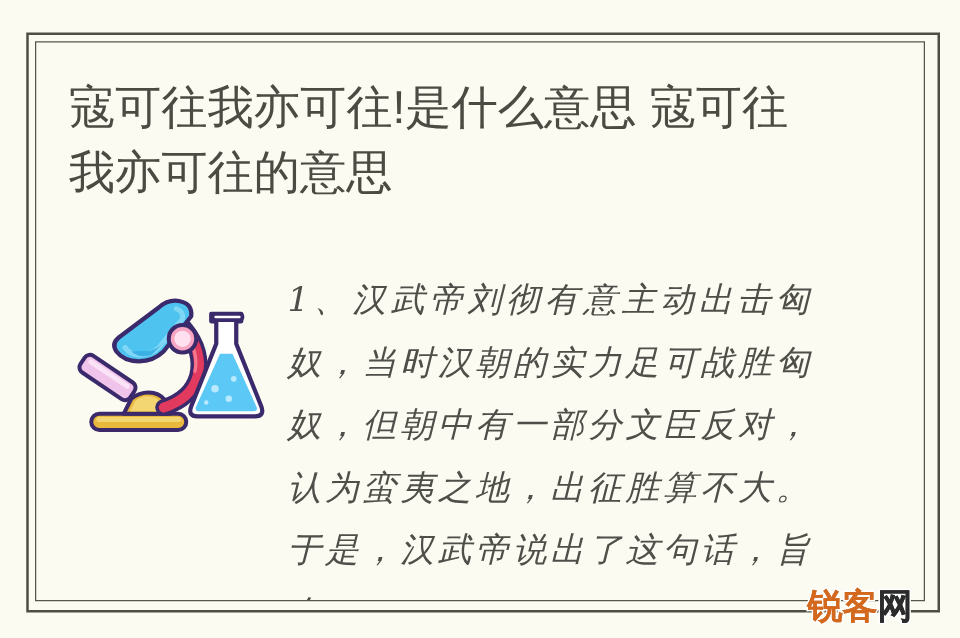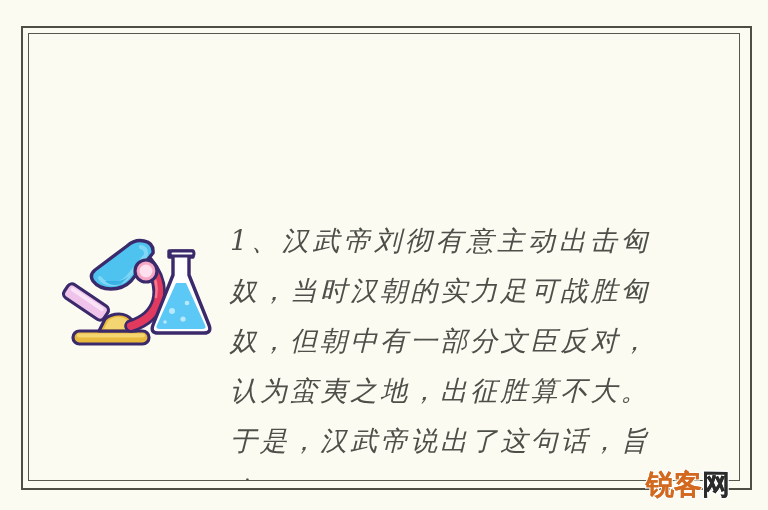--- a/index.html
+++ b/index.html
@@ -135,20 +135,21 @@
 </head>
 <body>
 
 <div id="page">
 
   <div class="frame-outer"></div>
   <div class="frame-inner"></div>
 
   <div class="content">
 
+    <div class="title">寇可往我亦可往!是什么意思 寇可往我亦可往的意思</div>
 
     <div class="body-area">
 
       <div class="icon-wrap">
         <svg width="155" height="118" viewBox="0 0 155 118" xmlns="http://www.w3.org/2000/svg">
 
           <g>
             <rect x="14" y="94" width="76" height="13" rx="6.5" fill="#e8b93c" stroke="#3b2a6b" stroke-width="3.2"></rect>
             <rect x="18" y="96.5" width="68" height="4" rx="2" fill="#f3d572"></rect>
           </g>

